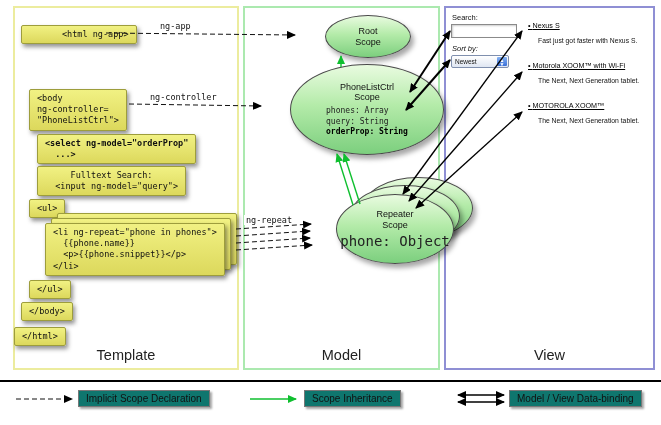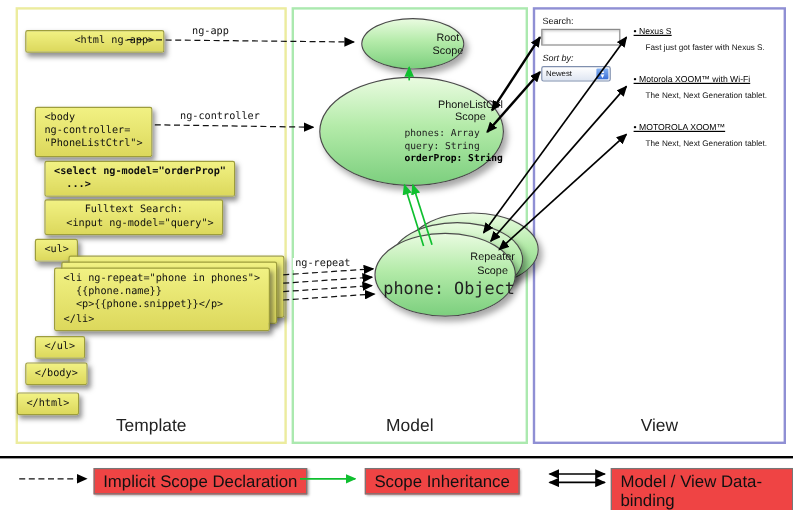--- a/index.html
+++ b/index.html
@@ -24,21 +24,21 @@
         border:1px solid #9d9d3c;border-radius:2px;box-shadow:2px 3px 4px rgba(40,40,40,.5);}
 
   
   .arrow-label{position:absolute;font-family:"DejaVu Sans Mono",monospace;font-size:8.5px;
                color:#111;background:#fff;padding:0 2px;}
 
   
   .scope{position:absolute;border:1px solid #4a4a4a;border-radius:50%;
          background:linear-gradient(180deg,#e9fbe0 0%,#b4eba9 45%,#7ccf7e 100%);
          box-shadow:3px 4px 5px rgba(0,0,0,.35);
-         display:flex;flex-direction:column;align-items:flex-end;justify-content:center;text-align:center;}
+         display:flex;flex-direction:column;align-items:center;justify-content:center;text-align:center;margin-left:24px;}
   .scope .t{font-size:9px;color:#111;white-space:pre;line-height:1.2;}
   .scope .props{font-family:"DejaVu Sans Mono",monospace;font-size:8px;line-height:1.3;
                 color:#222;text-align:left;margin-top:3px;}
   .scope .props .b{font-weight:bold;color:#000;}
   .scope .prop1{font-family:"DejaVu Sans Mono",monospace;font-size:14px;color:#222;margin-top:2px;}
 
   
   .vlabel{position:absolute;font-size:7.5px;color:#111;}
   #v-search-input{position:absolute;left:451px;top:24px;width:64px;height:12px;background:#fff;
                   border:1px solid #8a8a8a;box-shadow:inset 1px 1px 2px rgba(0,0,0,.2);}
@@ -47,22 +47,22 @@
                  display:flex;align-items:center;font-size:6.5px;padding-left:3px;color:#111;box-sizing:border-box;}
   #v-sort-select .dd{position:absolute;right:1px;top:1px;bottom:1px;width:10px;border-radius:1px;
                  background:linear-gradient(#86b3f3,#3a6fd8);color:#fff;font-size:5px;line-height:4px;
                  display:flex;flex-direction:column;align-items:center;justify-content:center;}
   .vi-name{position:absolute;left:528px;font-size:7.2px;color:#000;text-decoration:underline;}
   .vi-name::before{content:"•  ";}
   .vi-desc{position:absolute;left:538px;font-size:6.8px;color:#111;}
 
   
   #divider{position:absolute;left:0;top:380px;width:661px;height:2px;background:#000;}
-  .legend-box{position:absolute;top:390px;background:#ef4444;border:1px solid #777;
-              box-shadow:1.5px 1.5px 2px rgba(0,0,0,.35);font-size:14px;padding:2px 7px;color:#111;}
+  .legend-box{position:absolute;top:390px;background:#0f766e;border:1px solid #777;
+              box-shadow:1.5px 1.5px 2px rgba(0,0,0,.35);font-size:10px;padding:2px 7px;color:#111;}
 
   
   #arrows{position:absolute;left:0;top:0;pointer-events:none;}
   .dash{stroke:#111;stroke-width:1;stroke-dasharray:5 3;}
   .grn{stroke:var(--inheritance-green,#0fbf2f);stroke-width:1.4;}
   .bindA{stroke:#000;stroke-width:2;}
   .bindB{stroke:#000;stroke-width:1.4;}
 </style>
 </head>
 <body>

